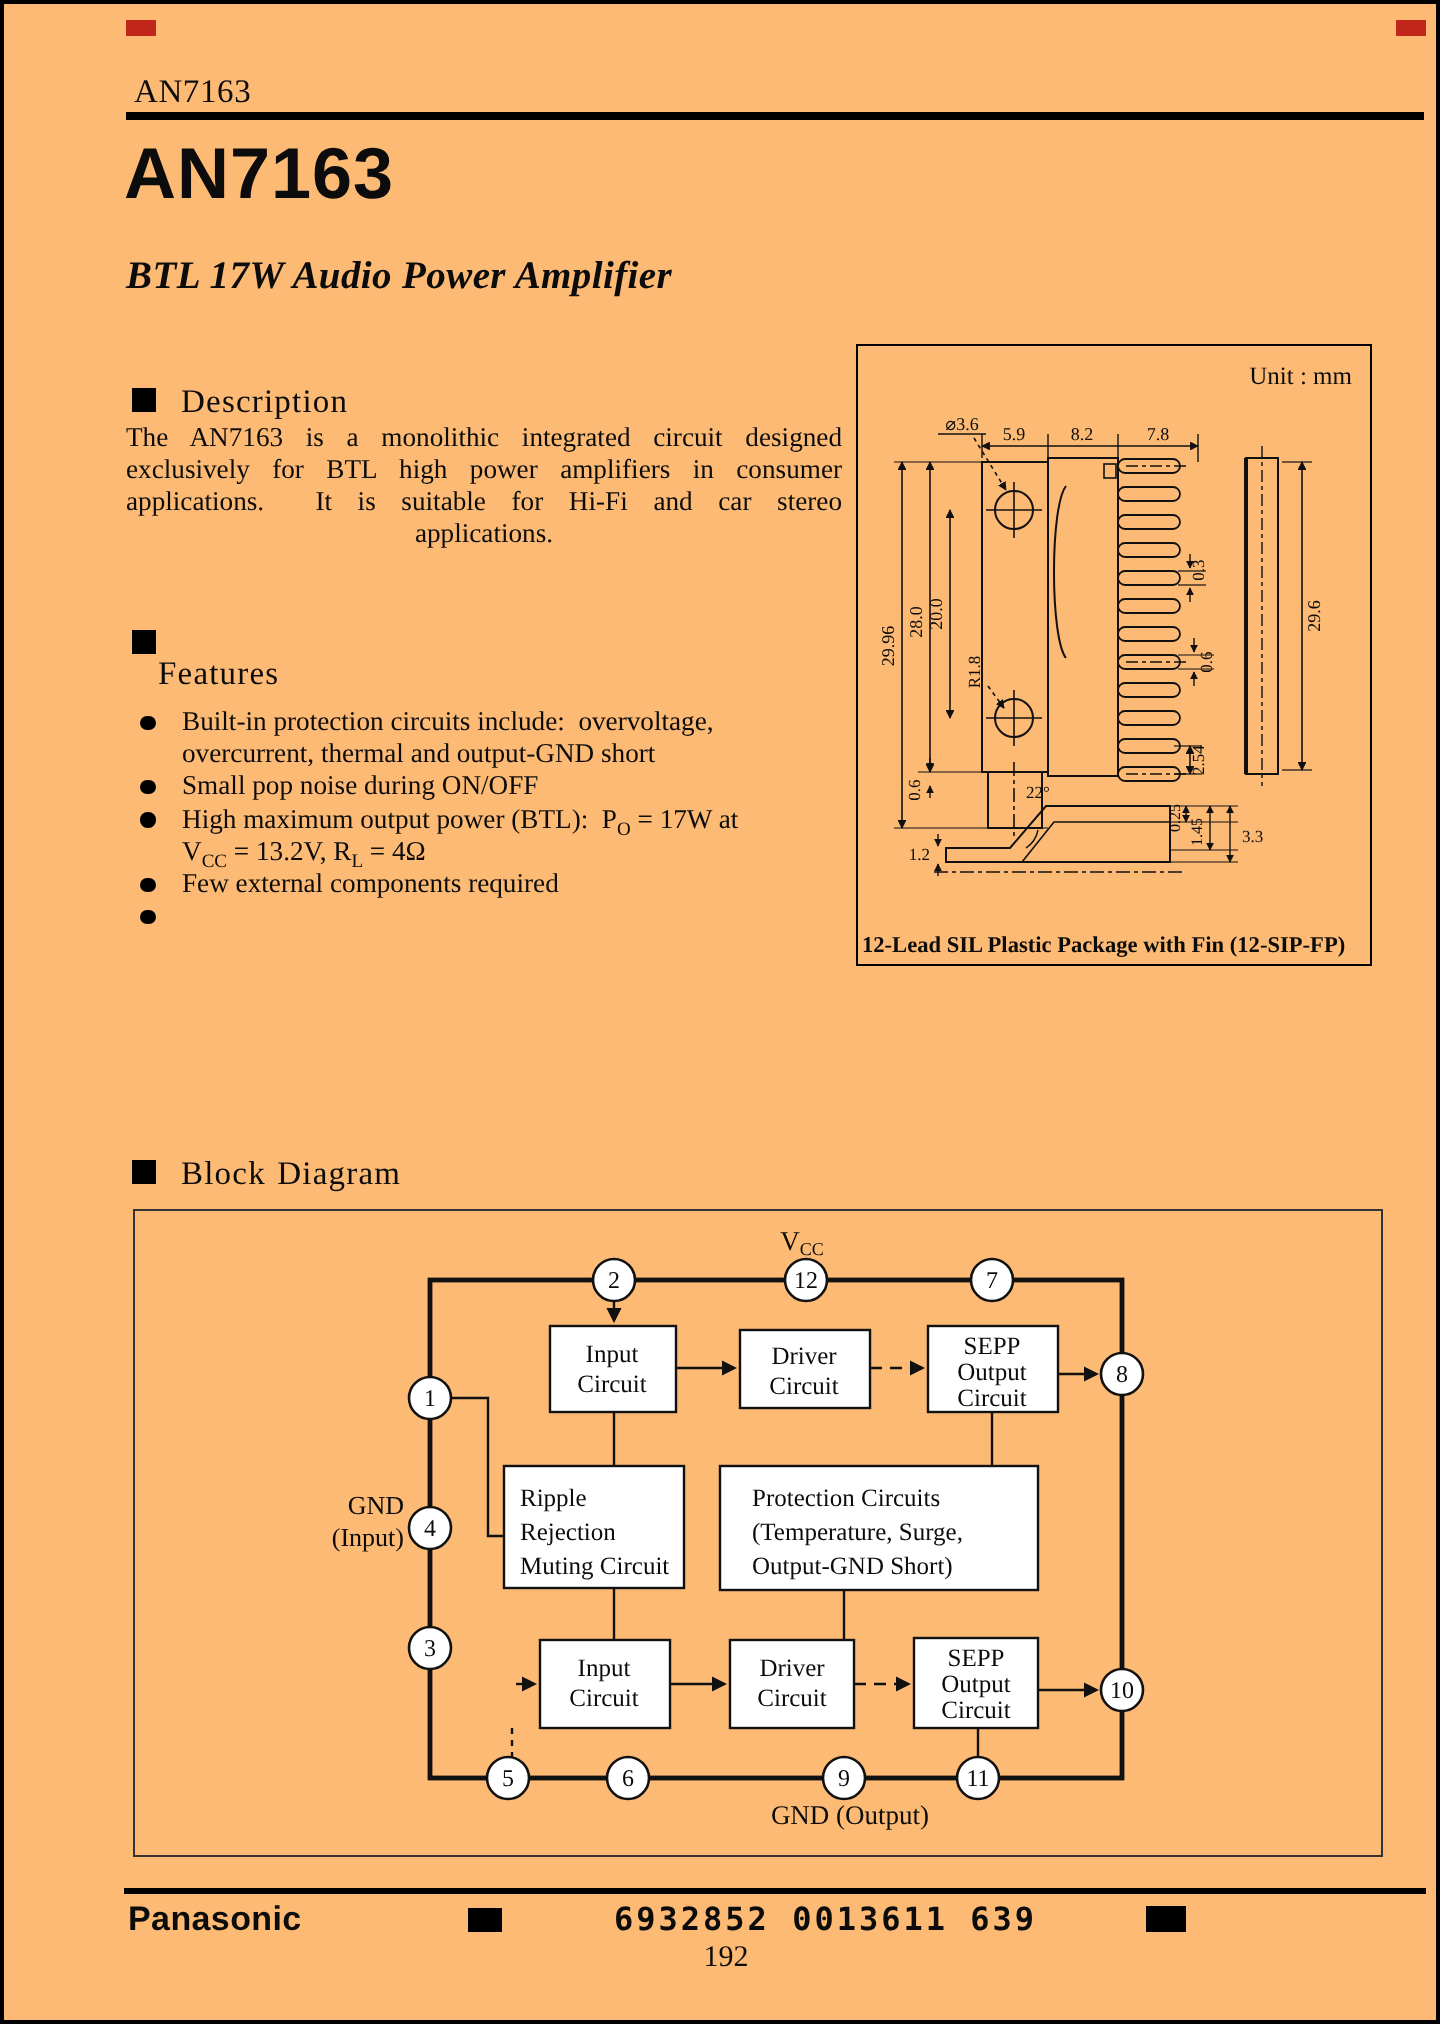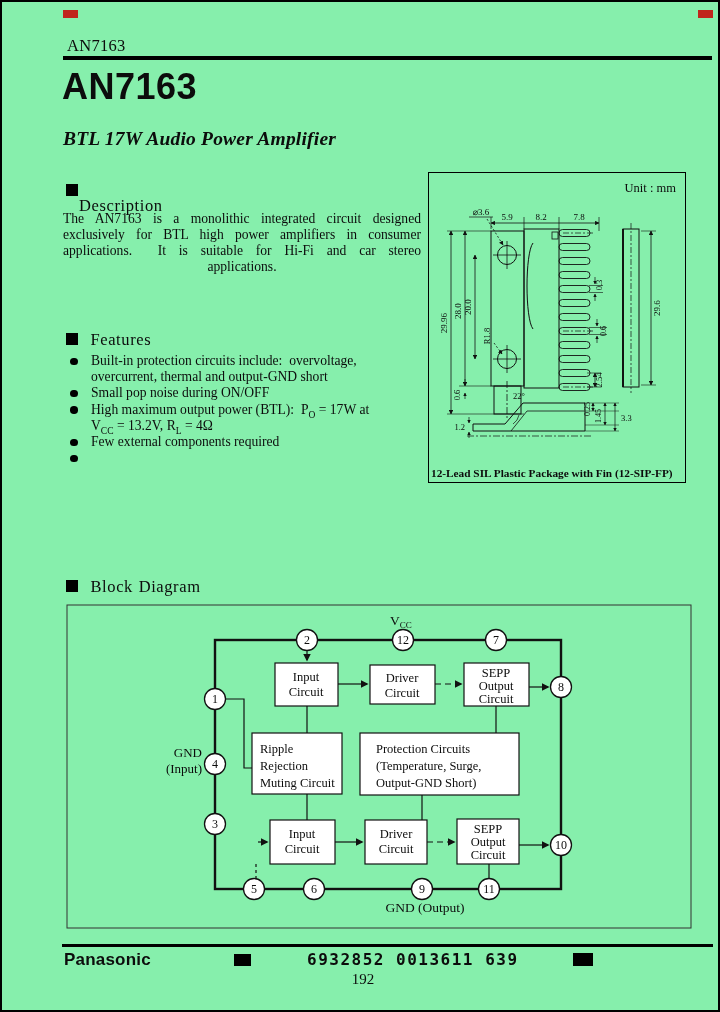--- a/index.html
+++ b/index.html
@@ -1,16 +1,16 @@
 <!DOCTYPE html>
 <html><head>
 <meta charset="utf-8">
 <style>
   html,body{margin:0;padding:0;background:#fff;}
-  .page{position:relative;width:720px;height:1012px;background:#86efac;
+  .page{position:relative;width:720px;height:1012px;background:#fdba74;
         font-family:"Liberation Serif",serif;color:#0c0c0c;overflow:hidden;}
   .page-frame{position:absolute;inset:0;border:2px solid #000;pointer-events:none;}
   .corner-mark{position:absolute;top:10px;width:15px;height:8px;background:#c0261c;}
   .corner-mark.left{left:63px;}
   .corner-mark.right{left:698px;}
 
   .doc-number{position:absolute;left:67px;top:36px;font-size:16.5px;letter-spacing:.3px;}
   .rule-top{position:absolute;left:63px;top:56px;width:649px;height:3.5px;background:#000;}
   .part-number{position:absolute;left:62px;top:66px;font-family:"Liberation Sans",sans-serif;
                font-weight:bold;font-size:36px;letter-spacing:.5px;}
@@ -56,32 +56,32 @@
 <div class="page">
   <div class="page-frame"></div>
   <div class="corner-mark left"></div>
   <div class="corner-mark right"></div>
 
   <div class="doc-number">AN7163</div>
   <div class="rule-top"></div>
   <div class="part-number">AN7163</div>
   <div class="subtitle">BTL 17W Audio Power Amplifier</div>
 
-  <div class="sec-head" style="left:66px;top:181px;flex-direction:column;">
+  <div class="sec-head" style="left:66px;top:191px;">
     <span class="sec-square"></span>
     <span class="sec-title">Description</span>
   </div>
   <div class="desc-body">
     <div class="desc-line just">The AN7163 is a monolithic integrated circuit designed</div>
     <div class="desc-line just">exclusively for BTL high power amplifiers in consumer</div>
     <div class="desc-line just">applications.  It is suitable for Hi-Fi and car stereo</div>
     <div class="desc-line">applications.</div>
   </div>
 
-  <div class="sec-head" style="left:66px;top:330px;">
+  <div class="sec-head" style="left:66px;top:312px;flex-direction:column;">
     <span class="sec-square"></span>
     <span class="sec-title">Features</span>
   </div>
   <div class="features">
     <div class="feat-row">
       <span class="feat-bullet">
           <span class="dot"></span>
         </span>
       <span class="feat-text"><span>Built-in protection circuits include:  overvoltage,</span></span>
     </div>

